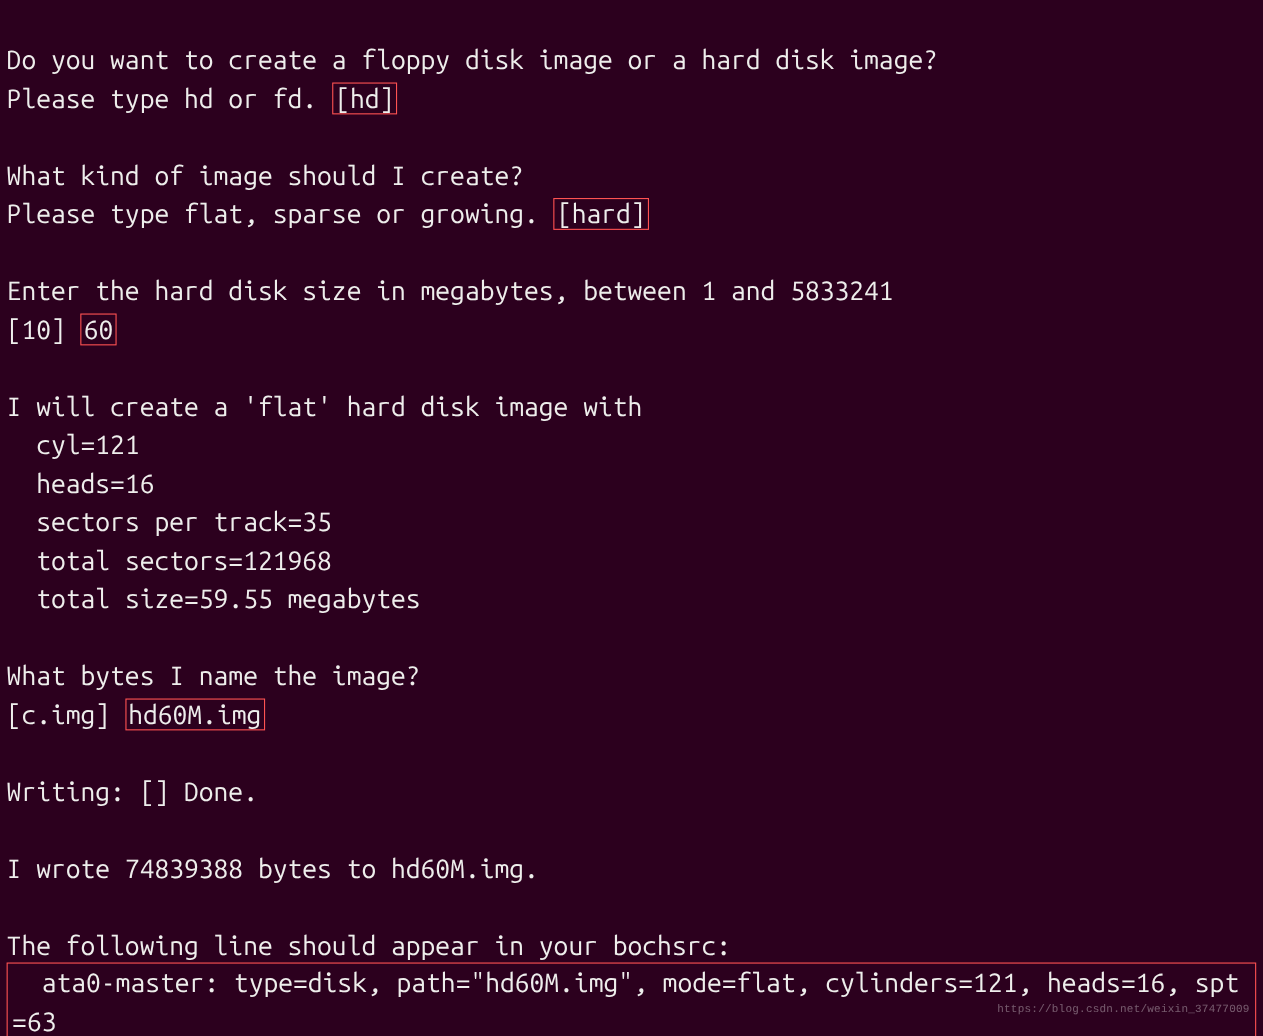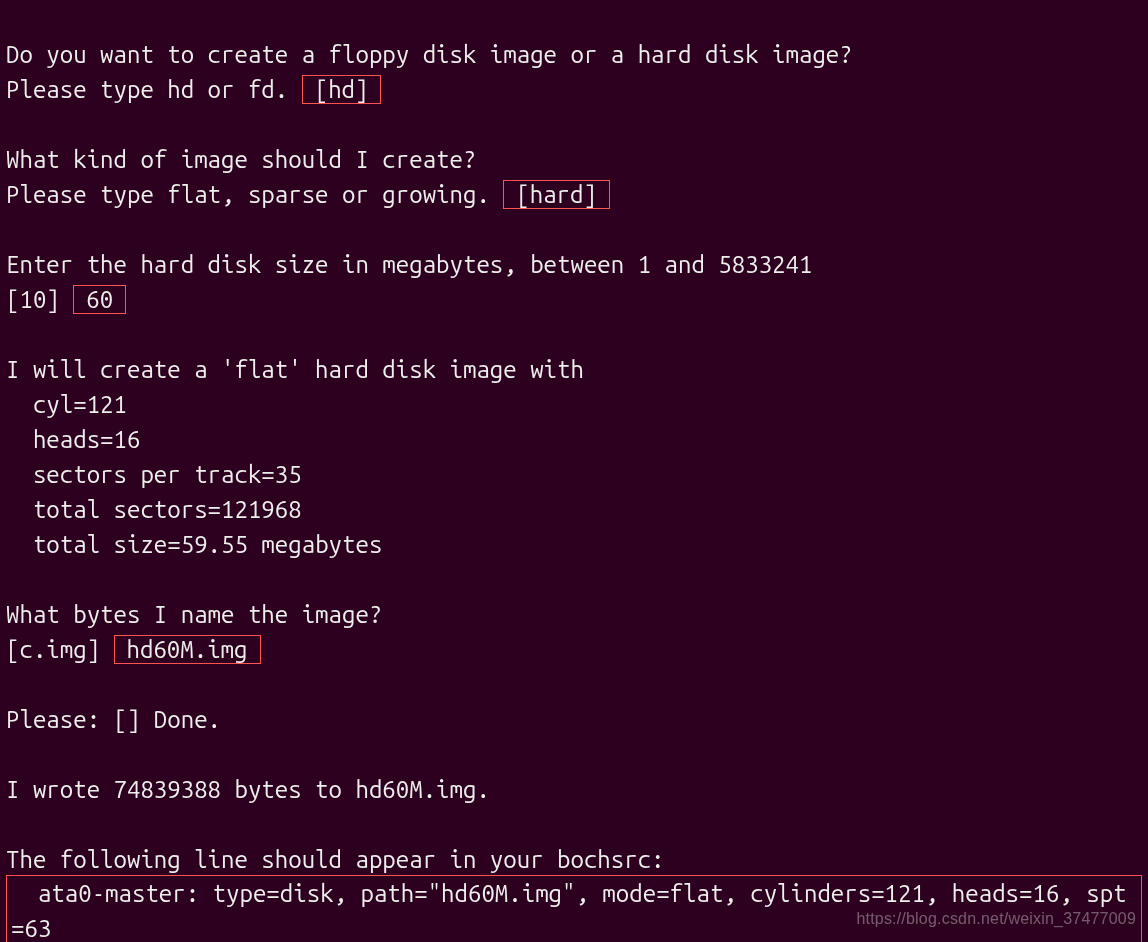--- a/index.html
+++ b/index.html
@@ -17,34 +17,34 @@
     color: #eeeeec;
     padding: 2px 6px 0 6px;
     box-sizing: border-box;
   }
   .term {
     white-space: pre-wrap;
     word-break: break-all;
   }
   .hl {
     border: 1px solid #ff5252;
-    padding: 0 12px;
+    padding: 0 2px;
   }
   .hl-block {
     display: block;
     border: 1px solid #ff5252;
     padding: 0 4px;
     margin-top: -2px;
   }
   .watermark {
     position: absolute;
     right: 12px;
     bottom: 6px;
-    font-family: Liberation Sans, sans-serif;
-    font-size: 16px;
+    font-family: Liberation Mono, monospace;
+    font-size: 10px;
     color: rgba(255,255,255,0.35);
     letter-spacing: 0.2px;
   }
 </style>
 </head>
 <body>
 
 <div class="term">
 <span>Do you want to create a floppy disk image or a hard disk image?</span>
 <span>Please type hd or fd. </span><span class="hl">[hd]</span>
@@ -58,20 +58,20 @@
 <span>I will create a 'flat' hard disk image with</span>
 <span>  cyl=121</span>
 <span>  heads=16</span>
 <span>  sectors per track=35</span>
 <span>  total sectors=121968</span>
 <span>  total size=59.55 megabytes</span>
 
 <span>What bytes I name the image?</span>
 <span>[c.img] </span><span class="hl">hd60M.img</span>
 
-<span>Please: [] Done.</span>
+<span>Writing: [] Done.</span>
 
 <span>I wrote 74839388 bytes to hd60M.img.</span>
 
 <span>The following line should appear in your bochsrc:</span>
 <span class="hl-block">  ata0-master: type=disk, path="hd60M.img", mode=flat, cylinders=121, heads=16, spt=63</span></div>
 
 <div class="watermark">https://blog.csdn.net/weixin_37477009</div>
 
 </body></html>

